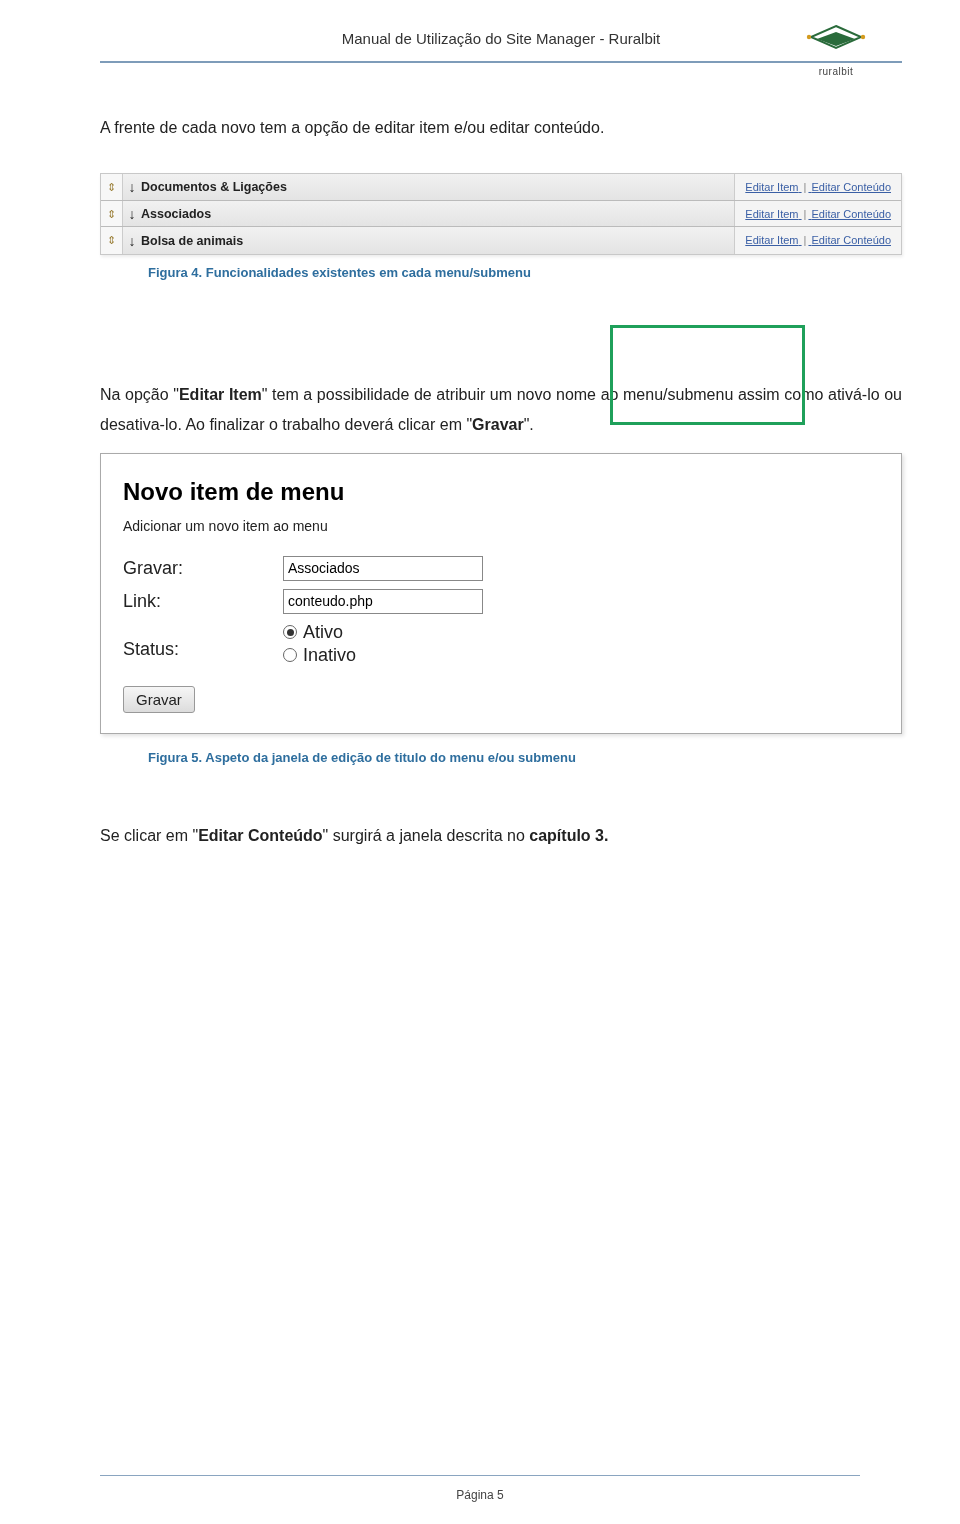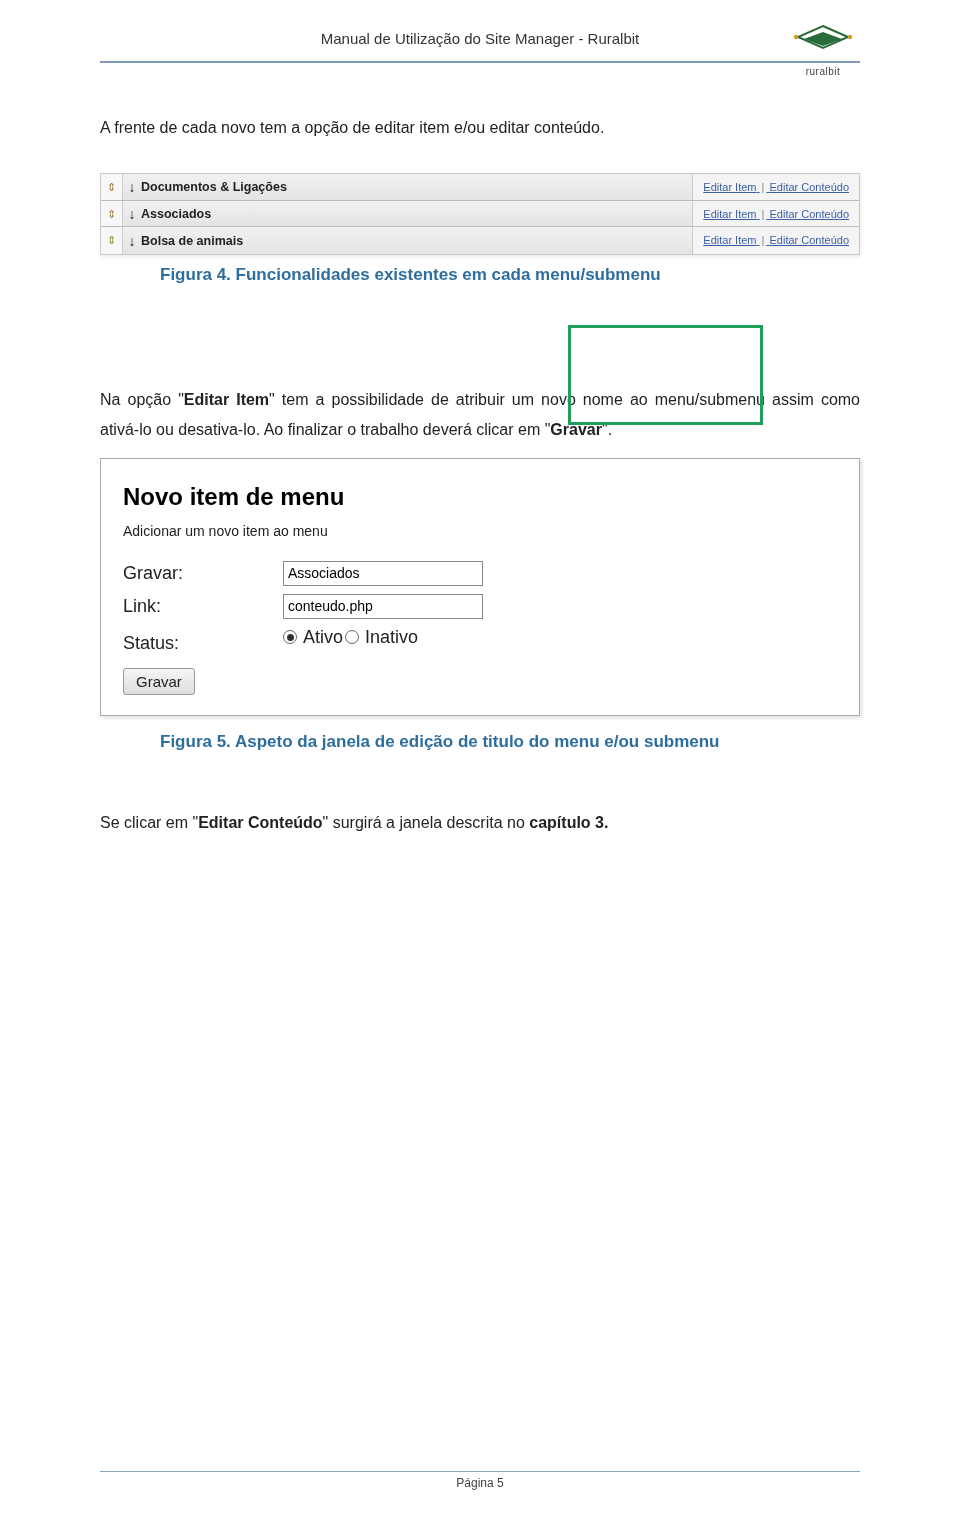--- a/index.html
+++ b/index.html
@@ -5,21 +5,21 @@
   * { box-sizing: border-box; margin: 0; padding: 0; }
   body {
     width: 960px;
     height: 1524px;
     background: #fff;
     font-family: "Century Gothic", "Trebuchet MS", Arial, sans-serif;
     color: #222;
     position: relative;
   }
   .page {
-    padding: 30px 100px 0 100px;
+    padding: 30px 58px 0 100px;
   }
   .header {
     display: flex;
     align-items: flex-end;
     justify-content: space-between;
     margin-bottom: 8px;
   }
   .header-left {
     flex: 1;
     text-align: center;
@@ -28,21 +28,21 @@
     padding-bottom: 6px;
   }
   .header-line {
     border-bottom: 2px solid #7e9cb9;
     margin-bottom: 50px;
   }
   .logo {
     width: 70px;
     height: 48px;
     position: absolute;
-    right: 102px;
+    right: 89px;
     top: 18px;
   }
   .logo svg { width: 100%; height: 100%; }
   .logo-text {
     font-size: 10px;
     color: #444;
     letter-spacing: 0.5px;
     text-align: center;
     margin-top: -4px;
   }
@@ -101,23 +101,23 @@
   .green-box {
     position: absolute;
     border: 3px solid #1fa05a;
     right: 97px;
     top: 152px;
     width: 195px;
     height: 100px;
   }
   .caption {
     color: #2e6e9e;
-    font-size: 17px;
+    font-size: 13px;
     font-weight: bold;
-    margin: 10px 0 0 60px;
+    margin: 10px 0 0 48px;
   }
   .section-gap { height: 90px; }
   .section-gap2 { height: 20px; }
   .bold { font-weight: bold; }
   .form-screenshot {
     width: 100%;
     border: 1px solid #aaa;
     background: #fff;
     box-shadow: 2px 2px 4px rgba(0,0,0,0.12);
     font-family: Arial, sans-serif;
@@ -145,21 +145,21 @@
   .form-input {
     width: 200px;
     height: 25px;
     border: 1px solid #888;
     font-size: 14px;
     padding: 2px 4px;
     font-family: Arial, sans-serif;
   }
   .radio-col {
     display: flex;
-    flex-direction: row;
+    flex-direction: column;
     gap: 2px;
     font-size: 18px;
     margin-bottom: 12px;
   }
   .radio-line { display: flex; align-items: center; gap: 6px; }
   .radio-dot {
     width: 14px; height: 14px; border-radius: 50%;
     border: 1px solid #666; background: #fff;
     display: inline-flex; align-items: center; justify-content: center;
   }
@@ -170,28 +170,28 @@
     display: inline-block;
     border: 1px solid #999;
     border-radius: 3px;
     background: linear-gradient(#f6f6f6,#dcdcdc);
     padding: 4px 12px;
     font-size: 15px;
     color: #222;
   }
   .footer {
     position: absolute;
-    bottom: 34px;
+    bottom: 22px;
     left: 100px;
     right: 100px;
     text-align: center;
     font-size: 12px;
     color: #444;
     border-top: 1px solid #8aa5c0;
-    padding-top: 4px;
+    padding-top: 12px;
   }
 </style>
 </head>
 <body>
 
 <div class="page">
 
   <div class="header">
     <div class="header-left">Manual de Utilização do Site Manager - Ruralbit</div>
   </div>

